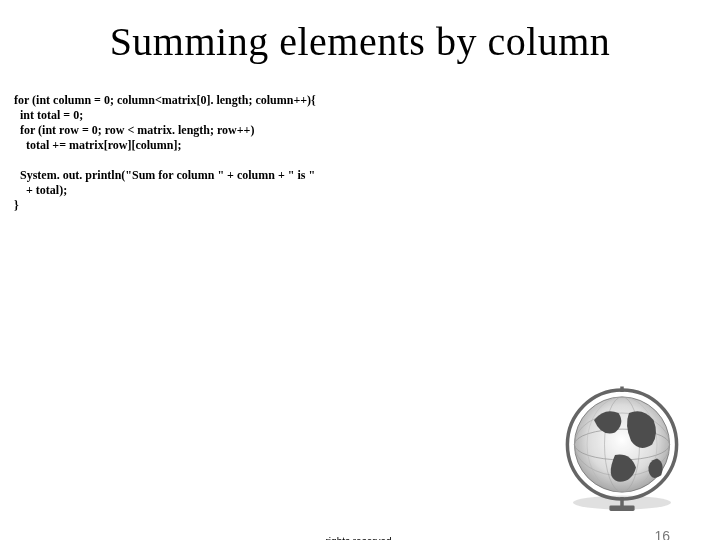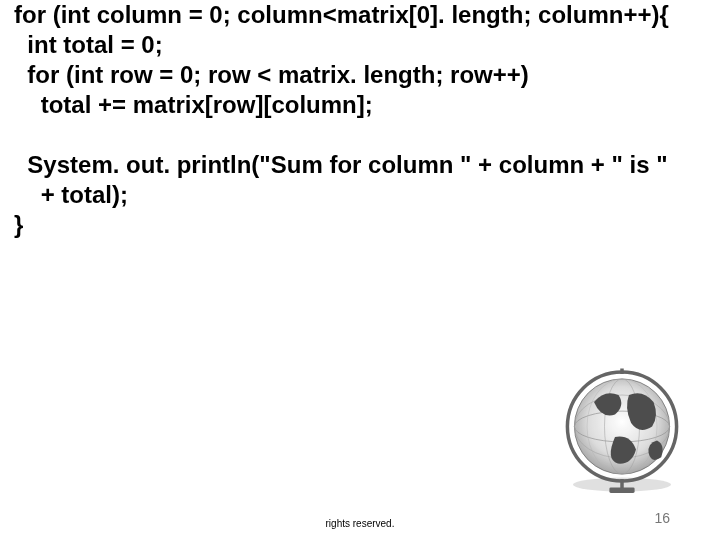--- a/index.html
+++ b/index.html
@@ -21,22 +21,22 @@
   }
   .title {
     text-align: center;
     font-size: 40px;
     font-weight: 400;
     margin-top: 18px;
     margin-bottom: 28px;
     letter-spacing: 0.5px;
   }
   .code {
-    font-family: Liberation Sans, sans-serif;
-    font-size: 24px;
+    font-family: Liberation Serif, serif;
+    font-size: 12px;
     font-weight: bold;
     white-space: pre-wrap;
     line-height: 1.25;
     padding: 0 30px 0 14px;
   }
   .footer {
     position: absolute;
     bottom: 10px;
     left: 0;
     width: 100%;
@@ -62,20 +62,21 @@
     height: 140px;
     opacity: 0.9;
   }
   .globe svg { width: 100%; height: 100%; }
 </style>
 </head>
 <body>
 
 <div class="slide">
 
+  <div class="title">Summing elements by column</div>
 
   <div class="code">for (int column = 0; column&lt;matrix[0]. length; column++){
   int total = 0;
   for (int row = 0; row &lt; matrix. length; row++)
     total += matrix[row][column];
 
   System. out. println("Sum for column " + column + " is "
     + total);
 }</div>
 

